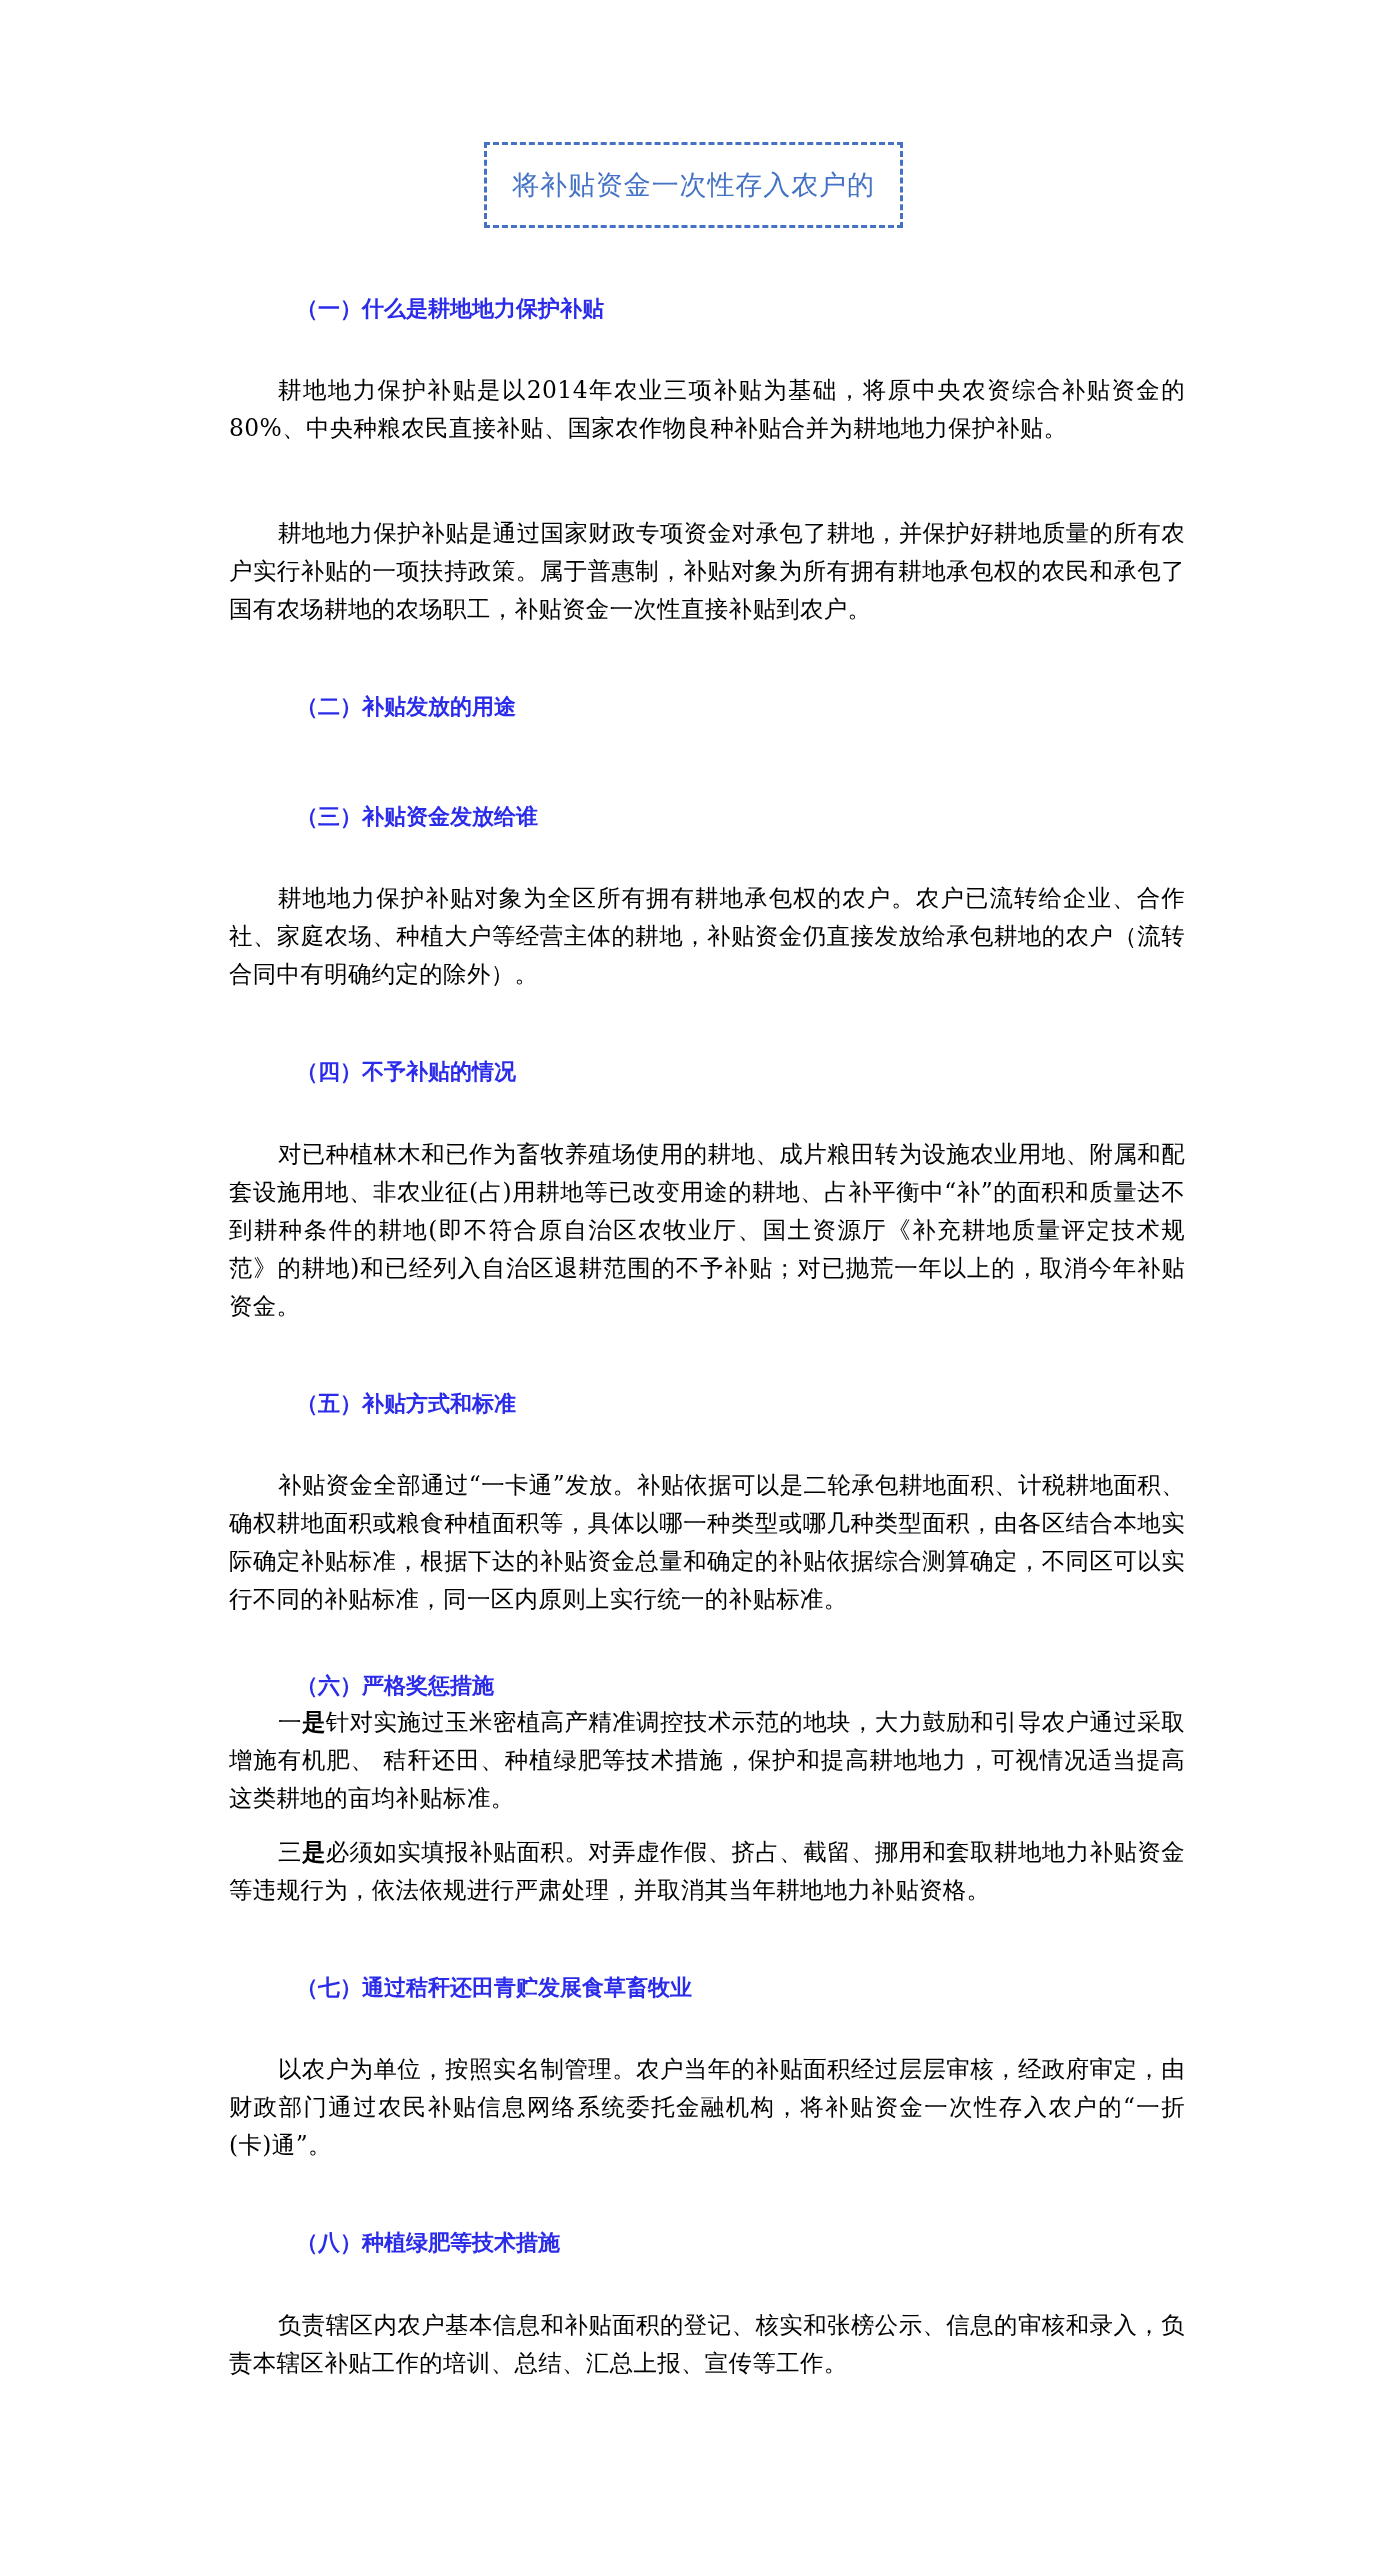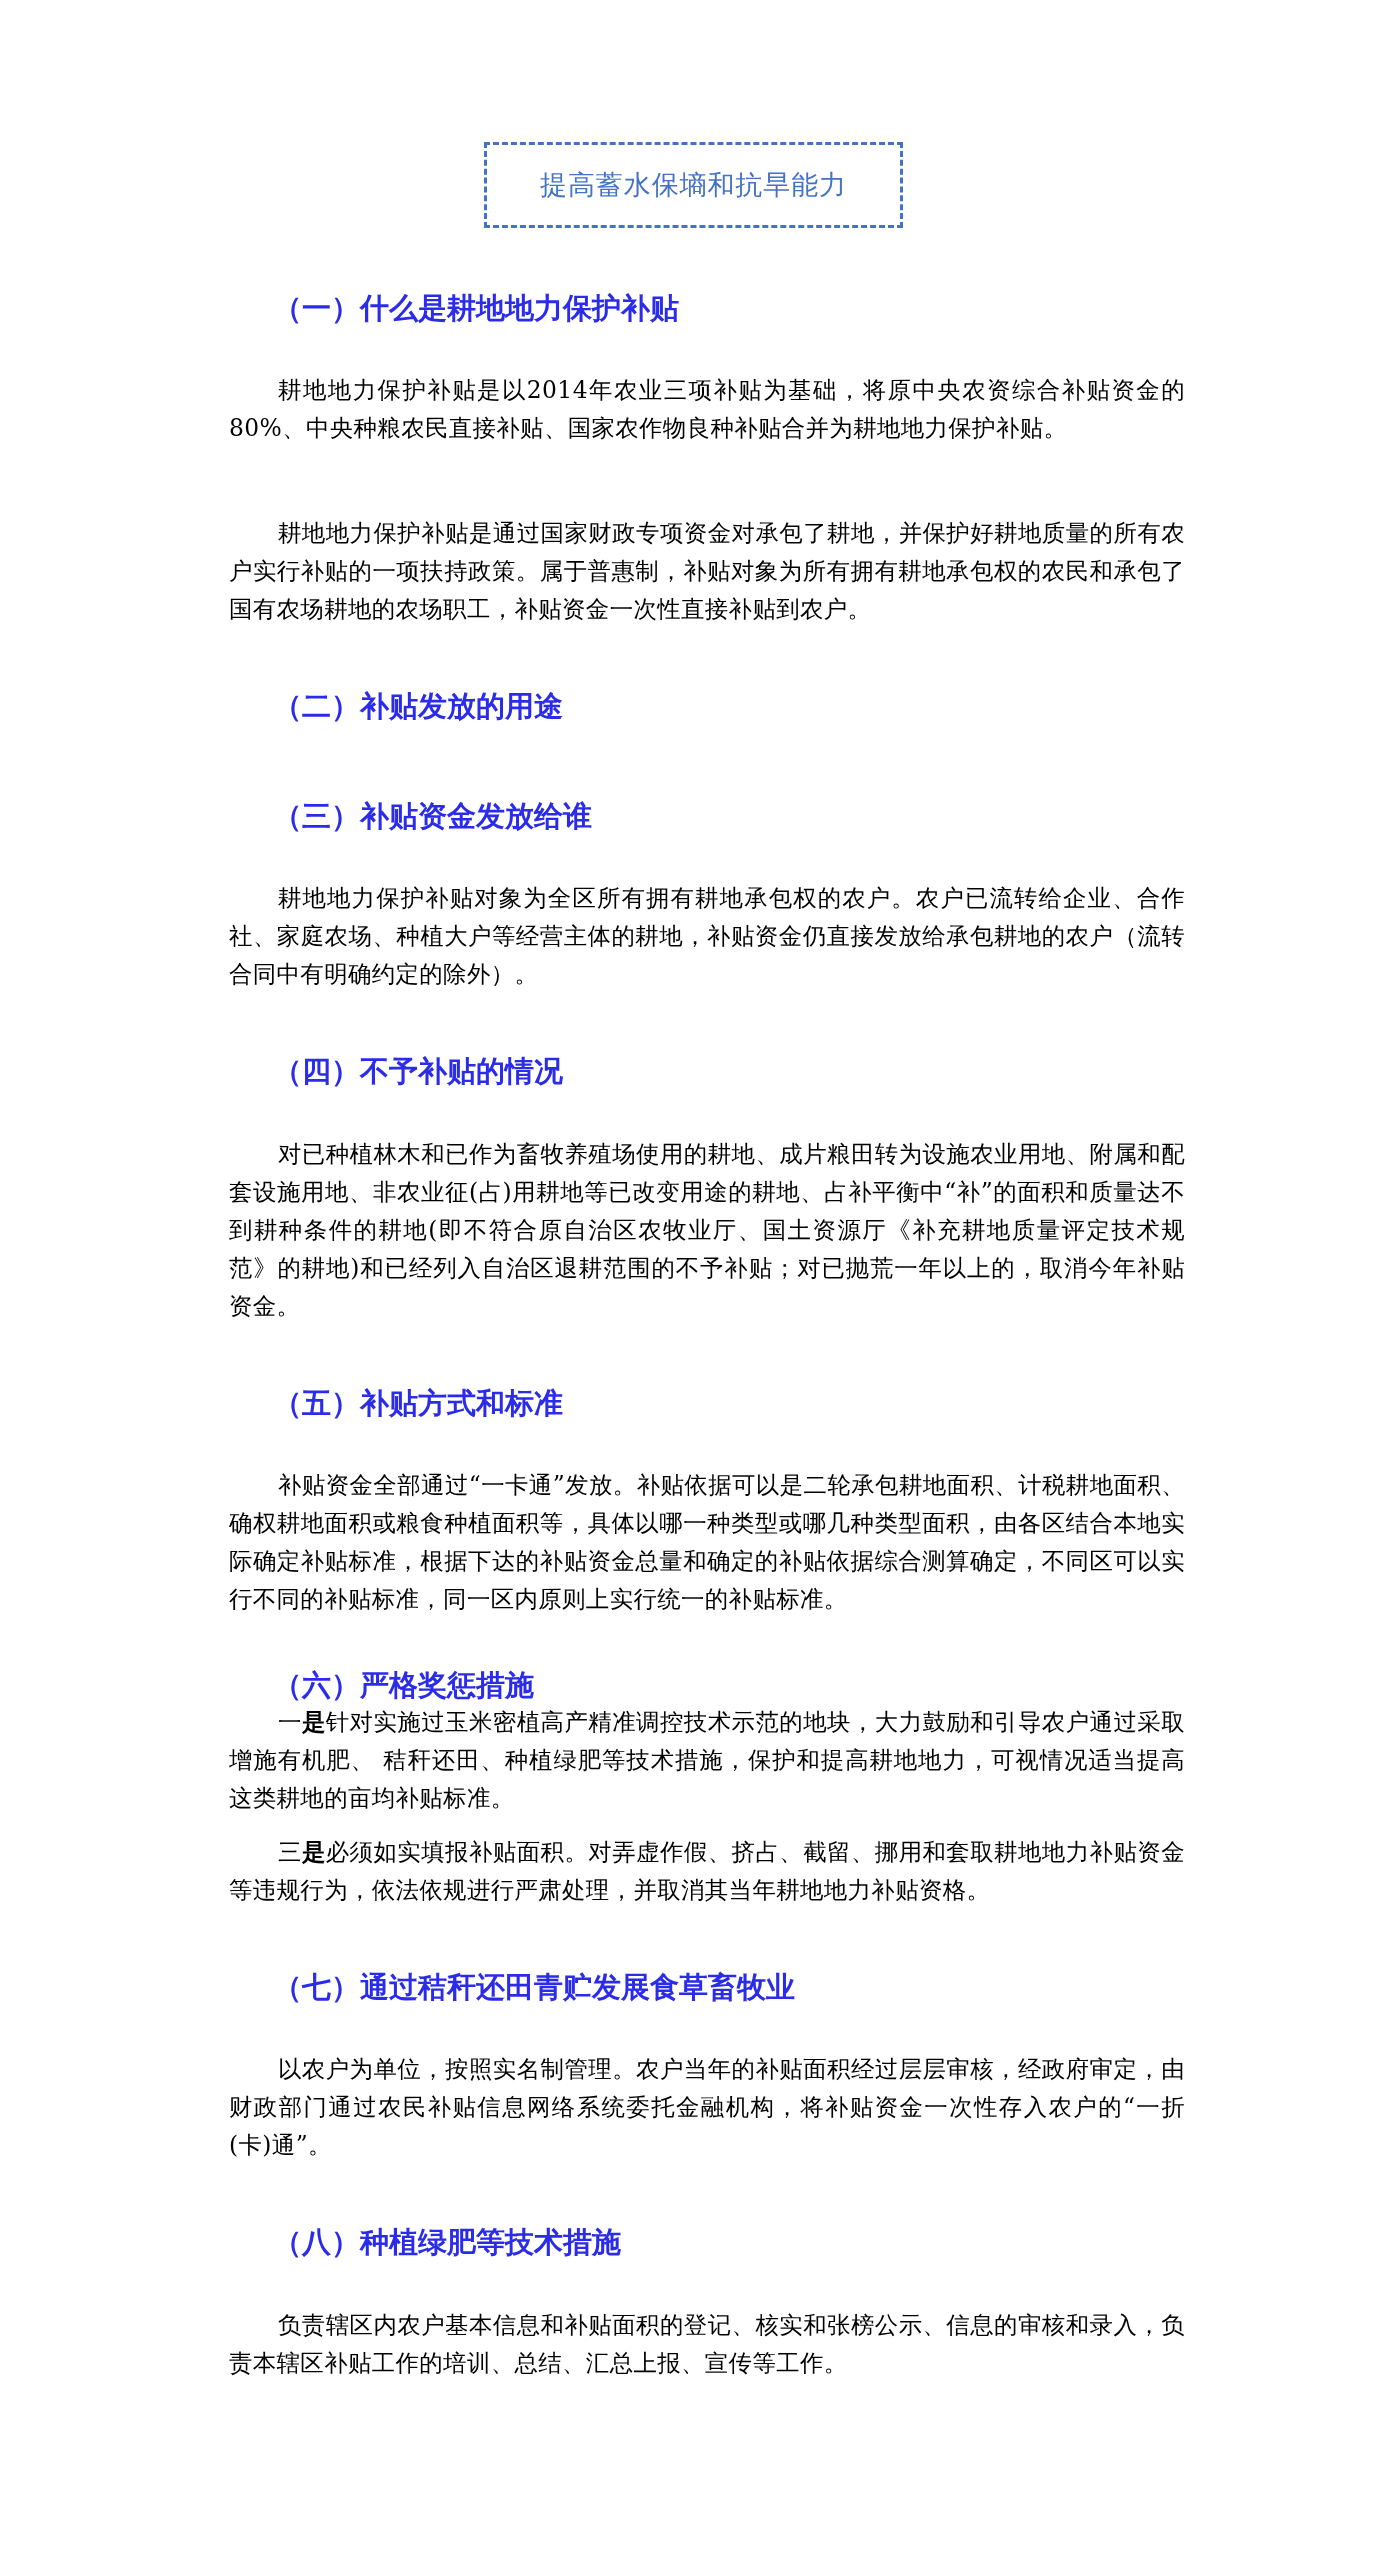--- a/index.html
+++ b/index.html
@@ -5,32 +5,32 @@
   html, body { margin: 0; padding: 0; background: #ffffff; }
   body { width: 1400px; height: 2576px; position: relative; overflow: hidden;
          font-family: "DejaVu Serif", "Liberation Serif", serif; color: #000; }
   .title-box {
     position: absolute; left: 484px; top: 142px; width: 419px; height: 86px;
     border: 3.5px dashed #4472c4; box-sizing: border-box;
     display: flex; align-items: center; justify-content: center;
   }
   .title-text { color: #4472c4; font-size: 27px; letter-spacing: 0.9px; }
   .doc { position: absolute; left: 213px; top: 281px; width: 988px; }
-  .heading { color: #2b2bea; font-size: 29px; margin: 0 0 0 60px; line-height: 55px; }
+  .heading { color: #2b2bea; font-size: 22px; margin: 0 0 0 83px; line-height: 55px; }
   .para { font-size: 23.4px; line-height: 38px; text-indent: 49px; margin: 16px; text-align: justify; letter-spacing: 0.4px; }
   .gap-h { height: 19.4px; }
   .gap-p { height: 35px; }
   .tight { margin-top: -10.6px; }
   .emph { font-weight: bold; }
 </style>
 </head>
 <body>
 
 <div class="title-box">
-  <span class="title-text">提高蓄水保墒和抗旱能力</span>
+  <span class="title-text">将补贴资金一次性存入农户的</span>
 </div>
 
 <div class="doc">
 
   <div>
     <h2 class="heading">（一）什么是耕地地力保护补贴</h2>
     <div class="gap-h"></div>
     <p class="para">耕地地力保护补贴是以2014年农业三项补贴为基础，将原中央农资综合补贴资金的80%、中央种粮农民直接补贴、国家农作物良种补贴合并为耕地地力保护补贴。</p>
     <div class="gap-p"></div>
     <p class="para">耕地地力保护补贴是通过国家财政专项资金对承包了耕地，并保护好耕地质量的所有农户实行补贴的一项扶持政策。属于普惠制，补贴对象为所有拥有耕地承包权的农民和承包了国有农场耕地的农场职工，补贴资金一次性直接补贴到农户。</p>

